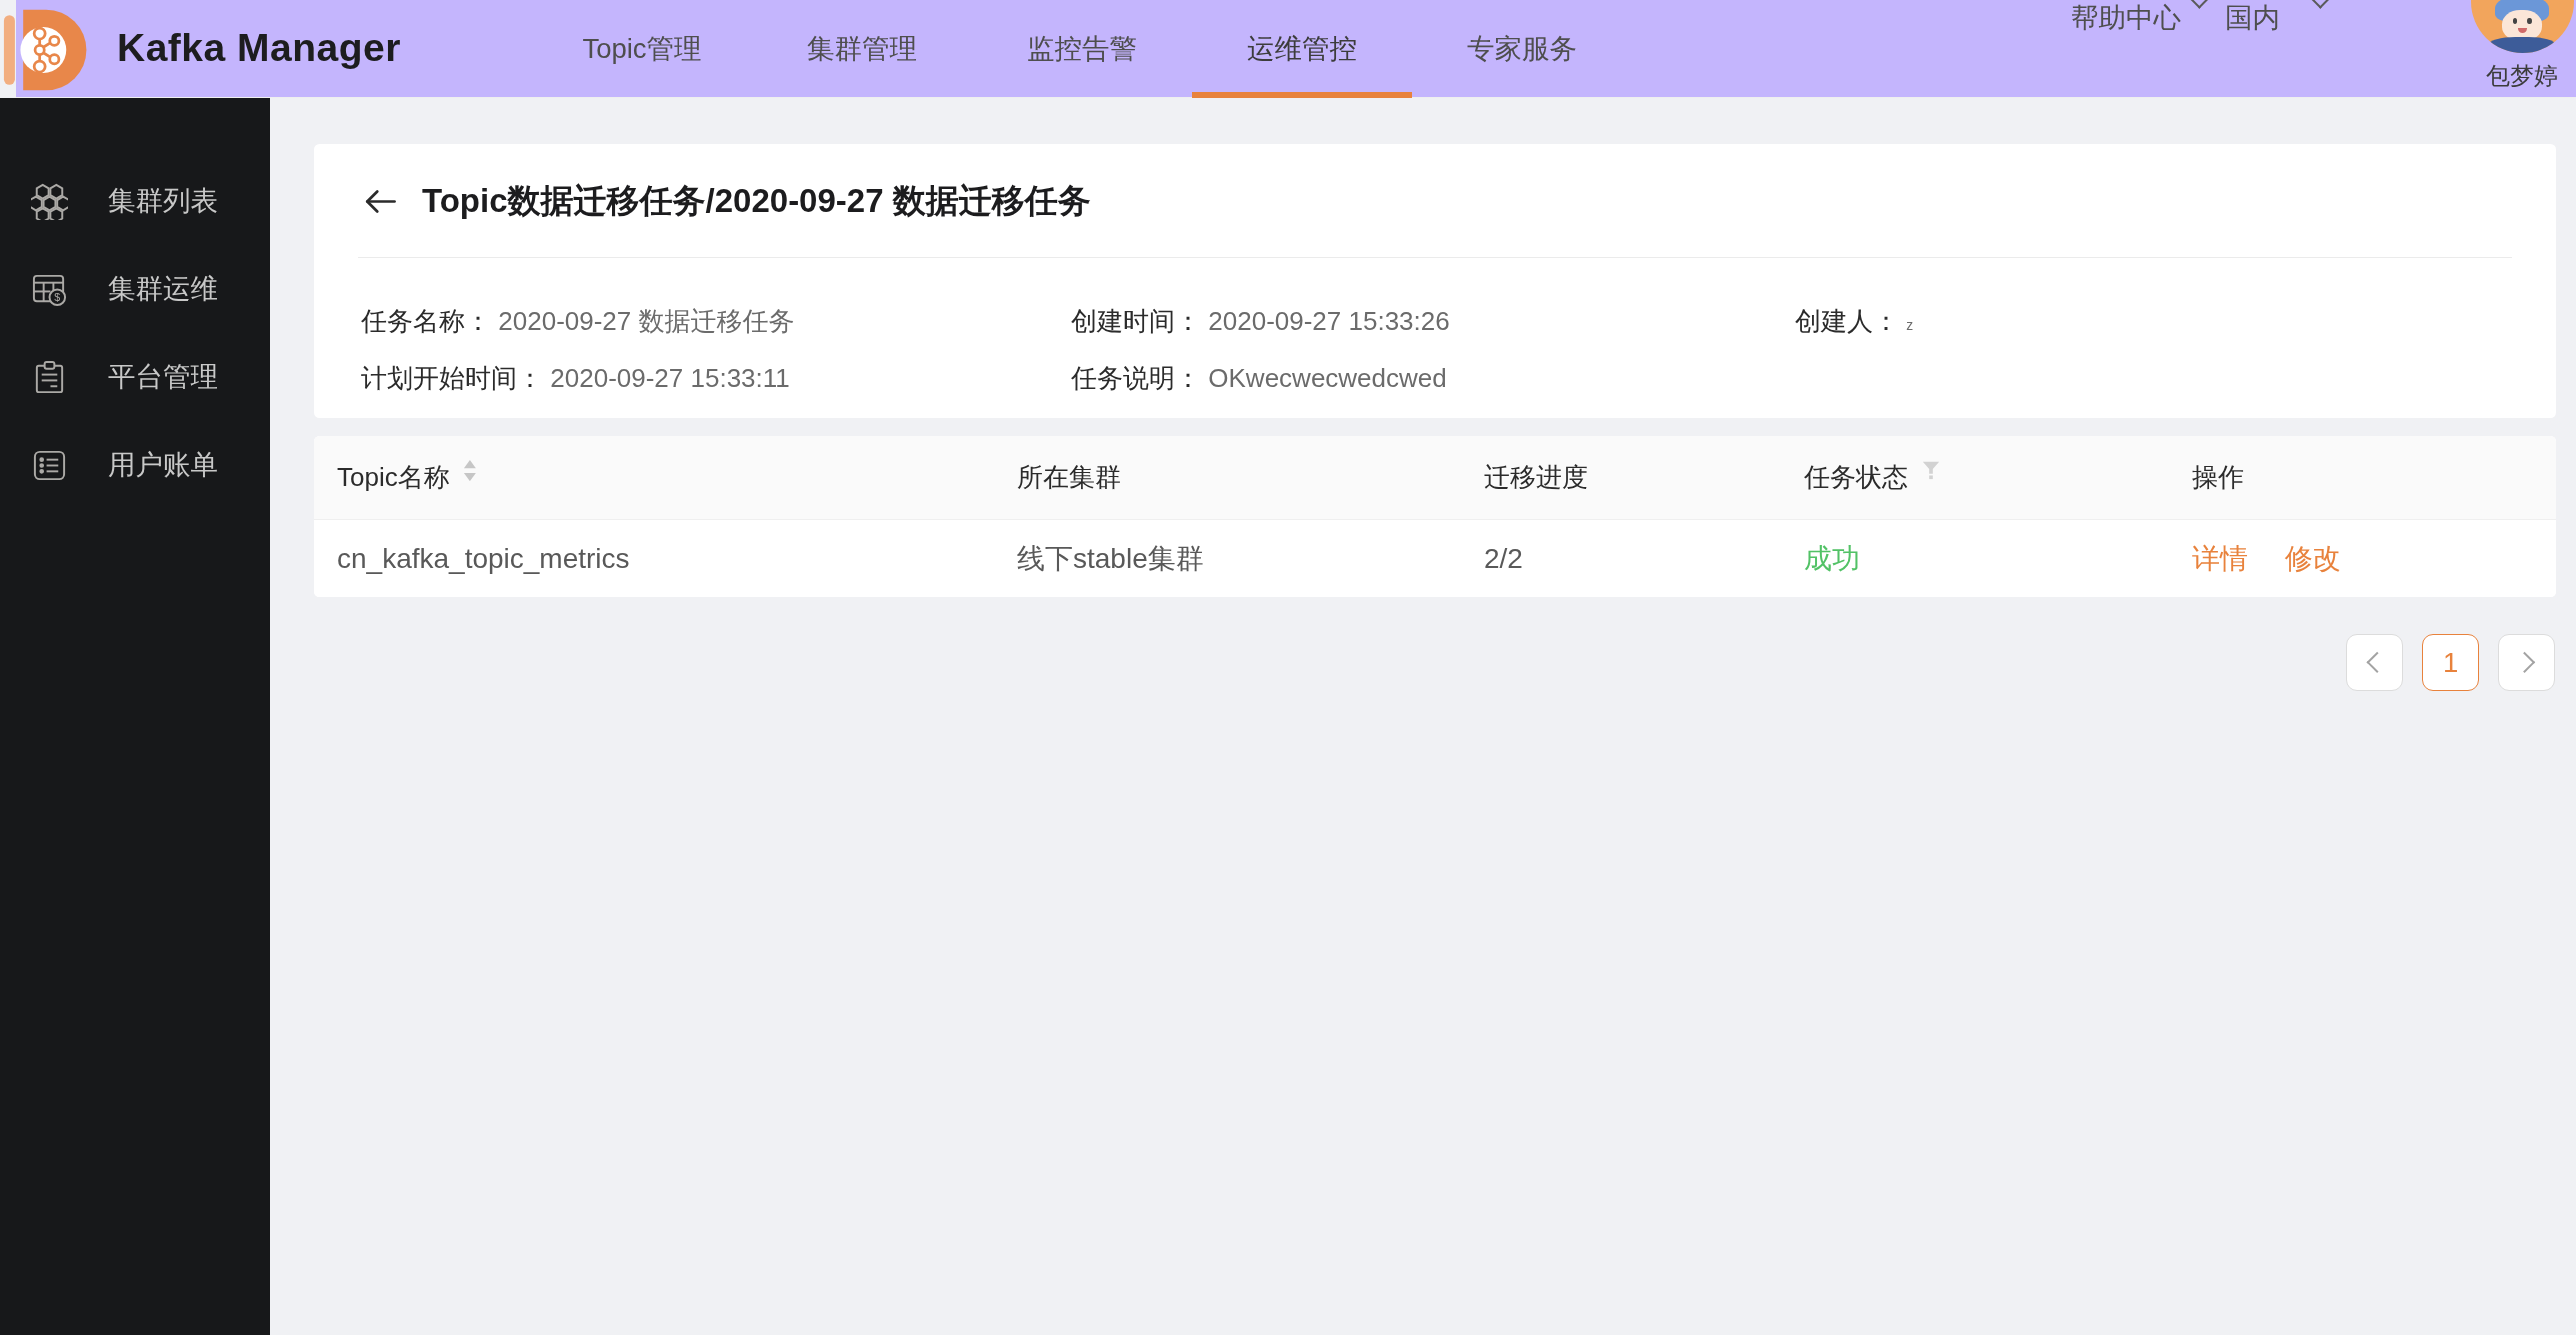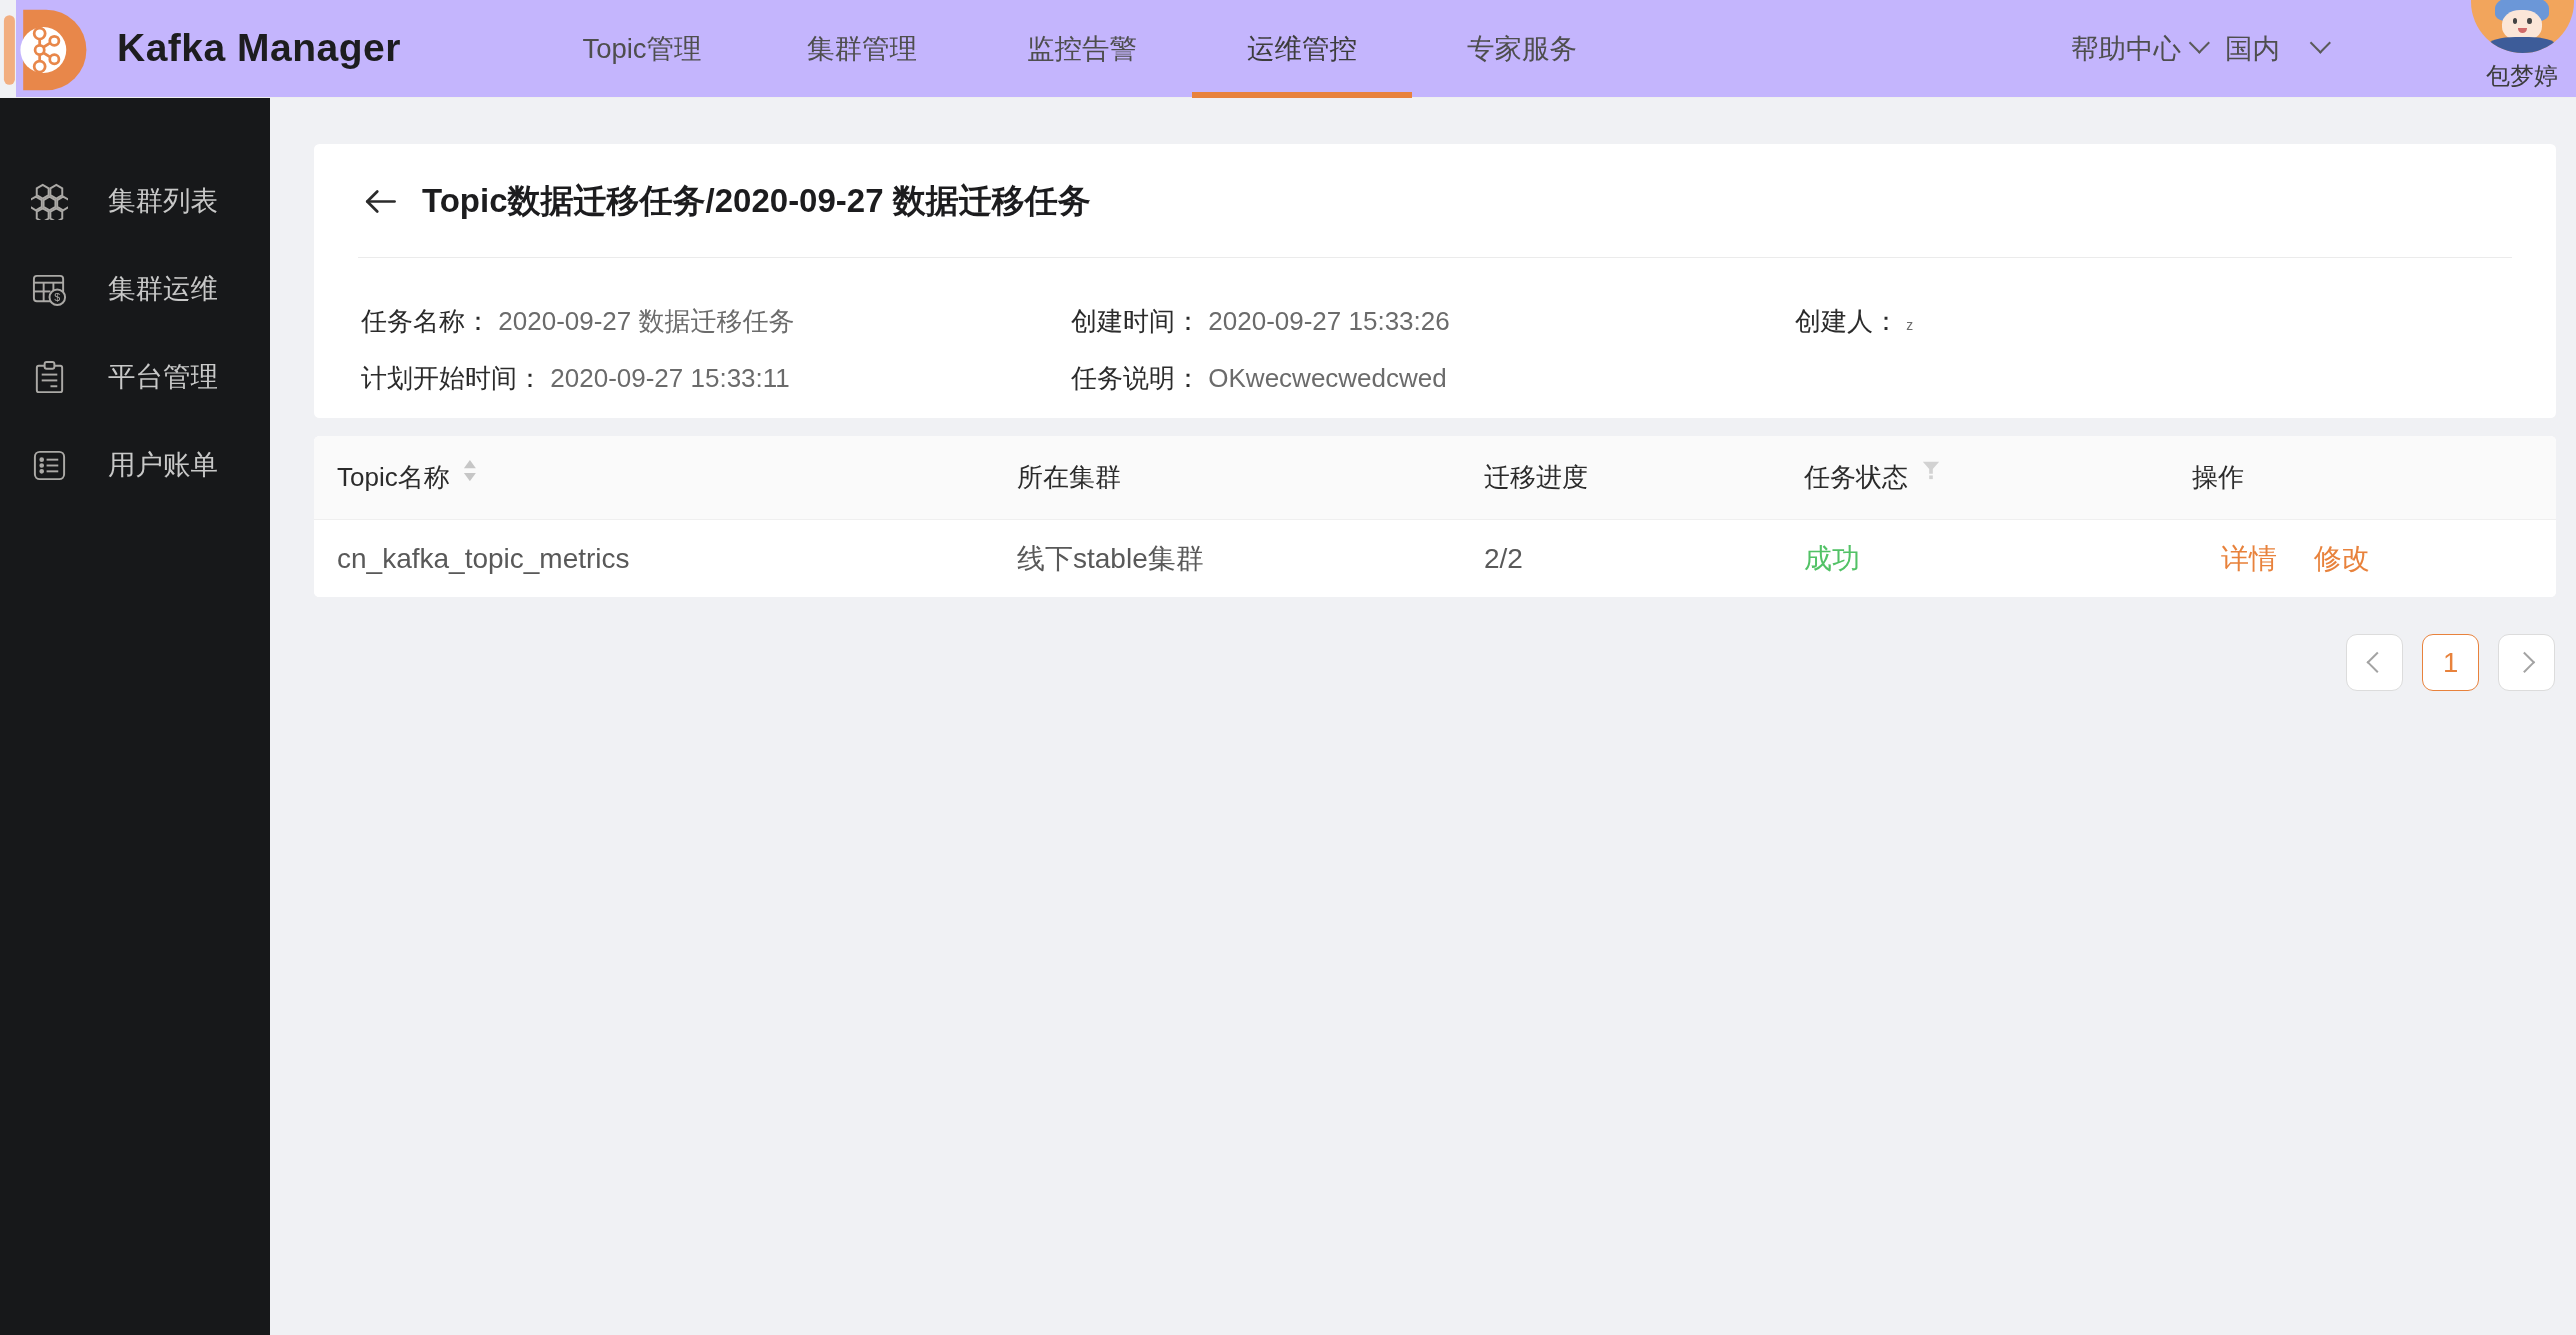--- a/index.html
+++ b/index.html
@@ -21,21 +21,21 @@
   }
   .top-nav { position:absolute; left:516px; top:0; height:98px; display:flex; }
   .top-nav .tab {
     width:220px; height:98px; display:flex; align-items:center; justify-content:center;
     font-size:27.5px; color:#4e4e4e; position:relative; cursor:pointer;
   }
   .top-nav .tab.active { color:#3c3c3c; }
   .top-nav .tab.active::after {
     content:""; position:absolute; left:0; right:0; bottom:0; height:6.4px; background:#e8823c;
   }
-  .header-right-item { position:absolute; top:0; height:98px; display:flex; align-items:center; font-size:27.5px; color:#4e4e4e; cursor:pointer; }
+  .header-right-item { position:absolute; top:0; height:98px; display:flex; font-size:27.5px; color:#4e4e4e; cursor:pointer; }
   .help-item   { left:2055px; }
   .region-item { left:2209px; }
   .chev {
     display:inline-block; width:14.7px; height:14.7px;
     border-right:2.8px solid #5a5a5a; border-bottom:2.8px solid #5a5a5a;
     transform:rotate(45deg) translate(-1.8px,-1.8px); margin-left:11px; margin-top:-7.3px;
   }
   .region-item .chev { margin-left:33px; }
   .user-wrap { position:absolute; left:2451px; top:0; width:110px; text-align:center; cursor:pointer; }
   .avatar-clip { width:103px; height:53px; margin:0 auto; overflow:hidden; position:relative; }
@@ -80,21 +80,21 @@
 
   
   .table-card { width:2242px; margin-top:18.3px; overflow:hidden; }
   .tgrid { display:grid; grid-template-columns:680px 467px 320px 388px 1fr; align-items:center; padding-left:23px; }
   .thead { height:83px; background:#fafafa; font-size:26px; color:#2b2b2b; }
   .th { display:flex; }
   .trow { height:78px; border-top:0.9px solid #efefef; font-size:28px; color:#595959; background:#fff; }
   .sort-icon { margin-left:13px; display:flex; flex-direction:column; gap:2.8px; cursor:pointer; }
   .filter-icon { margin-left:13px; cursor:pointer; display:flex; }
   .status-success { color:#52c266; }
-  .link { color:#e8823c; cursor:pointer;margin-left:29px; }
+  .link { color:#e8823c; cursor:pointer; }
   .link + .link { margin-left:29px; }
 
   
   .pagination { margin-top:37px; display:flex; justify-content:flex-end; gap:19px; padding-right:0.9px; }
   .page-btn {
     width:57px; height:57px; border-radius:11px; background:#fff;
     border:1.8px solid #dcdcdc; display:flex; align-items:center; justify-content:center; cursor:pointer;
   }
   .page-btn.current { border-color:#e8823c; color:#e8823c; font-size:27.5px; }
   .pchev { width:14.7px; height:14.7px; border-right:2.8px solid #a3a3a3; border-bottom:2.8px solid #a3a3a3; }

